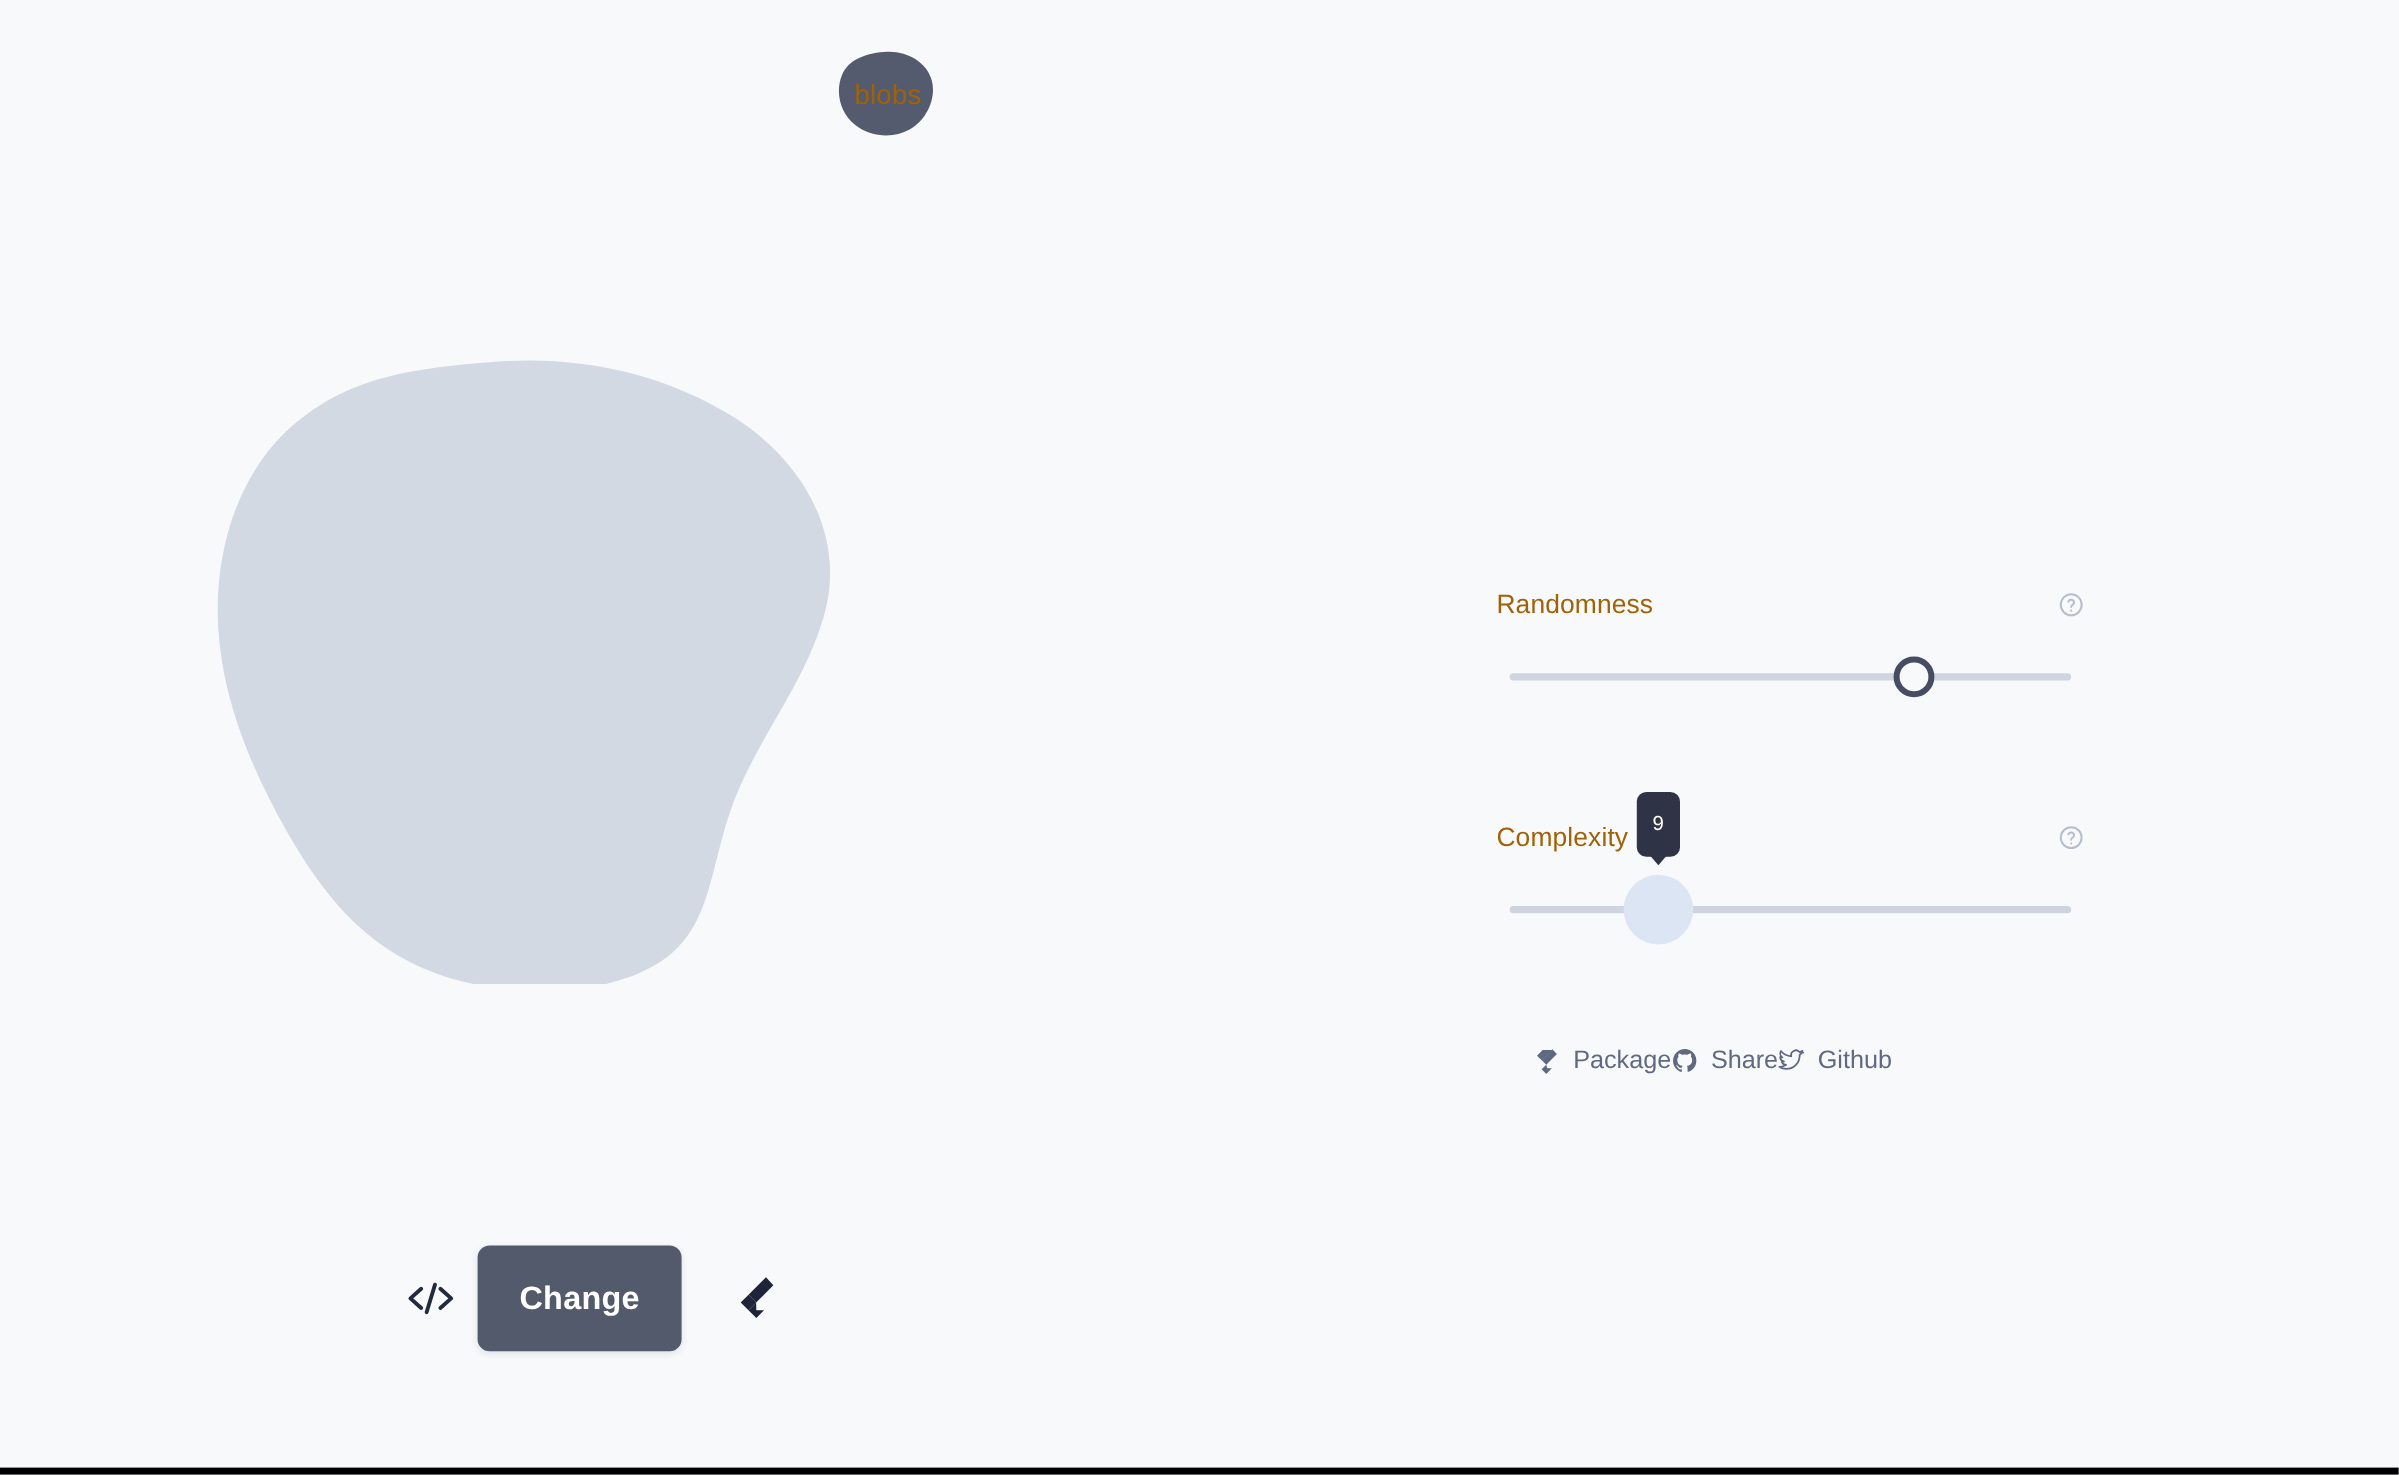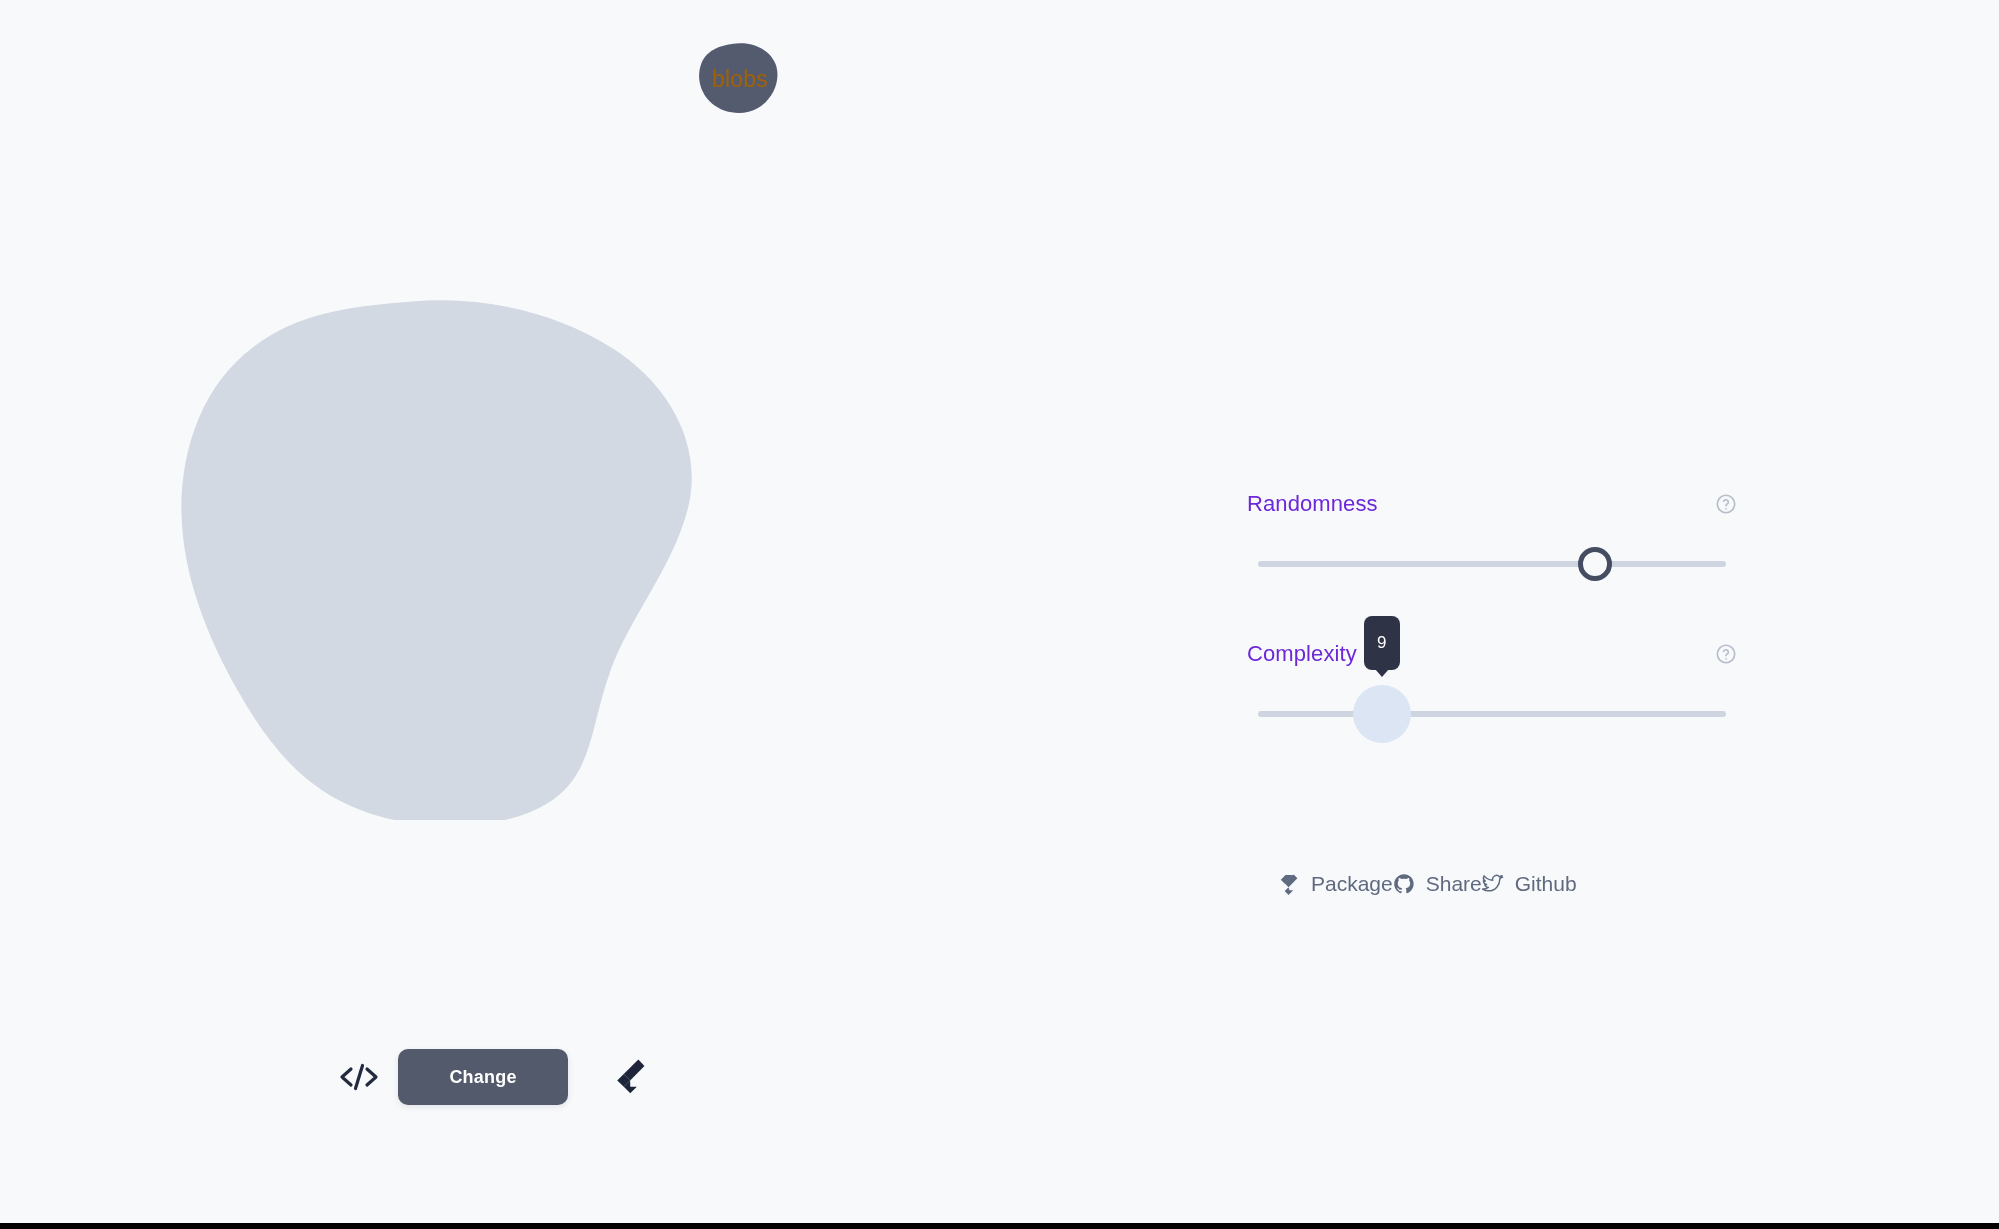--- a/index.html
+++ b/index.html
@@ -59,32 +59,32 @@
 
   
   #controls {
     position: absolute;
     left: 1247px;
     top: 490px;
     width: 490px;
   }
 
   .control-group { position: relative; }
-  .control-group + .control-group { margin-top: 56px; }
+  .control-group + .control-group { margin-top: 100px; }
 
   .control-head {
     position: relative;
     display: flex;
     align-items: center;
     justify-content: space-between;
     height: 28px;
   }
   .control-label {
     font-size: 22px;
-    color: #6d28d9;
+    color: #a16207;
     font-weight: 400;
     letter-spacing: 0.1px;
   }
   .help-icon {
     width: 22px;
     height: 22px;
     display: block;
     flex: 0 0 auto;
     color: #b6bdcb;
     cursor: pointer;
@@ -191,27 +191,27 @@
     height: 78px;
     display: flex;
     align-items: center;
     justify-content: center;
     cursor: pointer;
     color: #222a3d;
   }
   #code-btn svg { display: block; width: 42px; height: 32px; }
   #change-btn {
     width: 170px;
-    height: 56px;
+    height: 88px;
     border: none;
     border-radius: 10px;
     background: #535a6b;
     color: #ffffff;
     font-family: "Liberation Sans", "DejaVu Sans", sans-serif;
-    font-size: 18px;
+    font-size: 27px;
     font-weight: bold;
     letter-spacing: 0.2px;
     cursor: pointer;
     box-shadow: 0 2px 6px rgba(30,40,60,0.10);
   }
   #flutter-btn {
     width: 78px;
     height: 78px;
     margin-left: 22px;
     display: flex;

